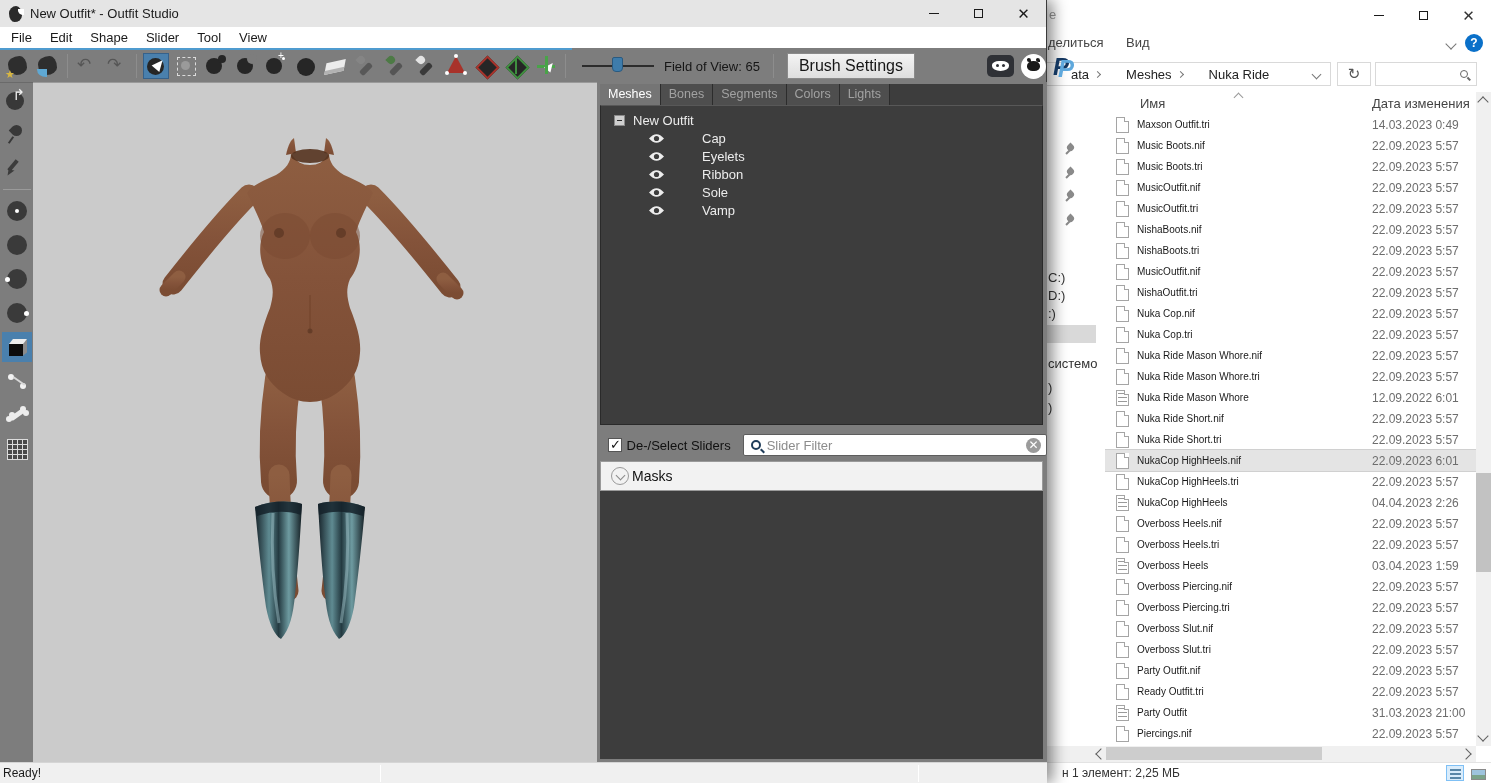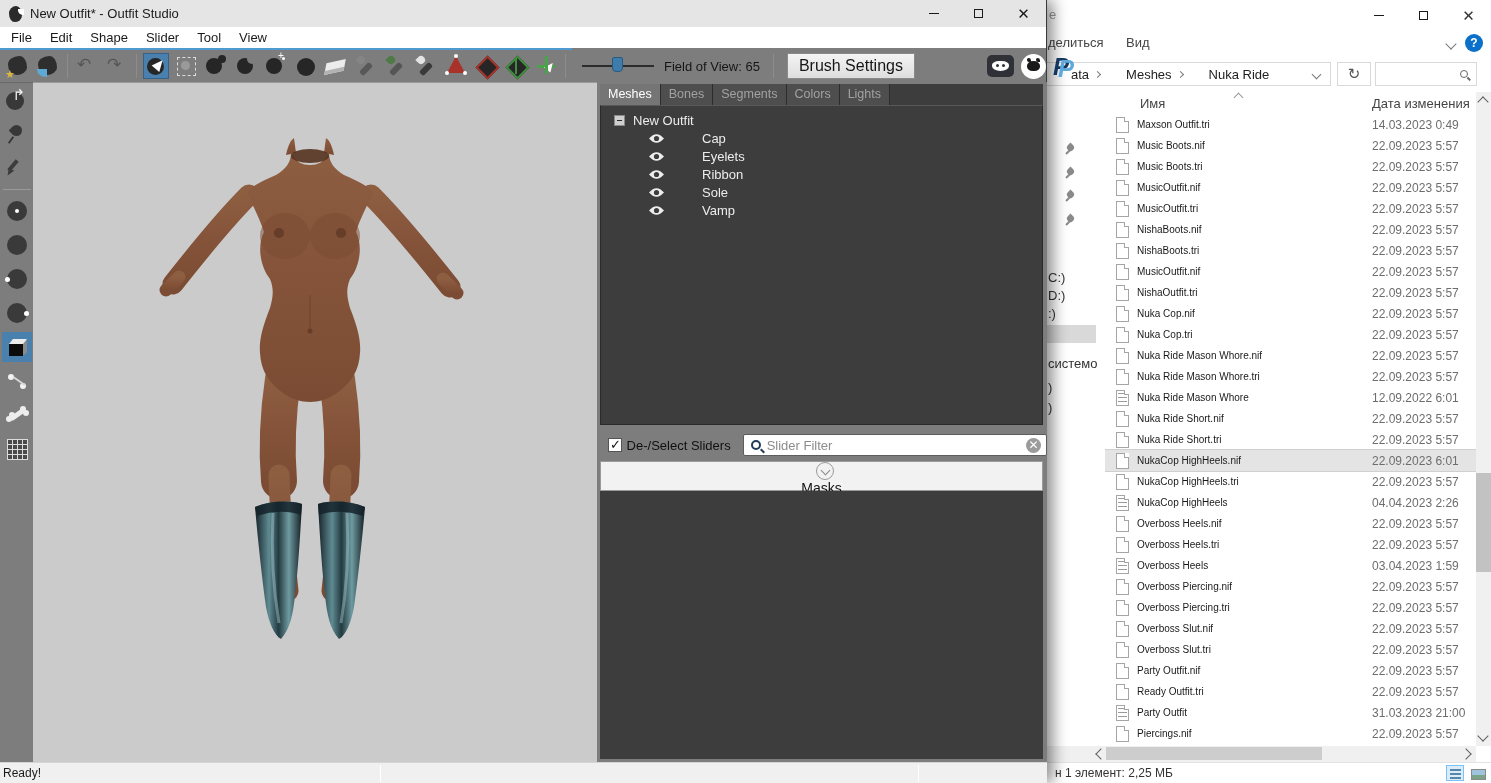--- a/index.html
+++ b/index.html
@@ -175,21 +175,21 @@
       position:relative;flex:none;}
   .mag-icon::after{content:"";position:absolute;left:7px;top:8px;width:5px;height:2px;
       background:#1f3d5a;transform:rotate(45deg);}
   .filter-input{border:none;outline:none;flex:1;font-size:13px;color:#333;
       font-family:"Liberation Sans",sans-serif;background:transparent;}
   .filter-input::placeholder{color:#8c8c8c;}
   .clear-icon{width:15px;height:15px;background:#9b9b9b;border-radius:50%;margin-right:5px;
       color:#fff;font-size:12px;line-height:14px;text-align:center;flex:none;}
   
   .os-masksbar{position:absolute;left:3px;top:379px;width:443px;height:30px;background:#f2f2f2;
-      border:1px solid #9a9a9a;display:flex;align-items:center;flex-direction:column;}
+      border:1px solid #9a9a9a;display:flex;align-items:center;}
   .chev-circle{width:18px;height:18px;border:1px solid #9a9a9a;border-radius:50%;margin:0 3px 0 10px;
       position:relative;flex:none;}
   .chev-circle::after{content:"";position:absolute;left:5px;top:4px;width:6px;height:6px;
       border-right:1.5px solid #8a8a8a;border-bottom:1.5px solid #8a8a8a;transform:rotate(45deg);}
   .masks-label{font-size:14px;color:#111;}
   .os-darkrest{position:absolute;left:3px;top:409px;width:443px;height:268px;background:#3d3d3d;}
   
   .os-statusbar{position:absolute;left:0;top:762px;width:1047px;height:21px;background:#f0f0f0;
       border-top:1px solid #d5d5d5;font-size:12px;color:#1a1a1a;display:flex;align-items:center;text-align:center;}
   .os-status-text{margin-left:3px;}
@@ -263,21 +263,21 @@
   .chev-down{left:3px;bottom:6px;border-right:1.5px solid #606060;border-bottom:1.5px solid #606060;
       transform:rotate(45deg);}
   .ex-hscroll{position:absolute;left:0;top:746px;width:429px;height:16px;background:#f0f0f0;}
   .hthumb{position:absolute;left:59px;top:1px;width:216px;height:13px;background:#cdcdcd;}
   .chev-left{left:50px;top:4px;border-left:1.5px solid #606060;border-bottom:1.5px solid #606060;
       transform:rotate(45deg);}
   .chev-right{right:6px;top:4px;border-right:1.5px solid #606060;border-top:1.5px solid #606060;
       transform:rotate(45deg);}
   .ex-statusbar{position:absolute;left:0;top:762px;width:444px;height:21px;background:#fff;
       border-top:1px solid #e3e3e3;font-size:12px;color:#333;display:flex;align-items:center;}
-  .ex-status-text{margin-left:8px;white-space:nowrap;}
+  .ex-status-text{margin-left:15px;white-space:nowrap;}
   .view-btns{position:absolute;right:5px;top:2px;display:flex;gap:4px;}
   .view-btn{width:18px;height:16px;border:1px solid transparent;position:relative;}
   .view-btn.active{background:#d9ecfb;border-color:#7fc0f5;}
   .vb-details::after{content:"";position:absolute;left:3px;top:3px;width:11px;height:10px;
       background:repeating-linear-gradient(0deg,#5a87a8 0 2px,transparent 2px 4px);}
   .vb-thumbs::after{content:"";position:absolute;left:2px;top:3px;width:13px;height:9px;
       background:linear-gradient(180deg,#9ec4de 0 60%,#7ba38a 60%);border:1px solid #8a8a8a;}
 </style>
 </head>
 <body>

